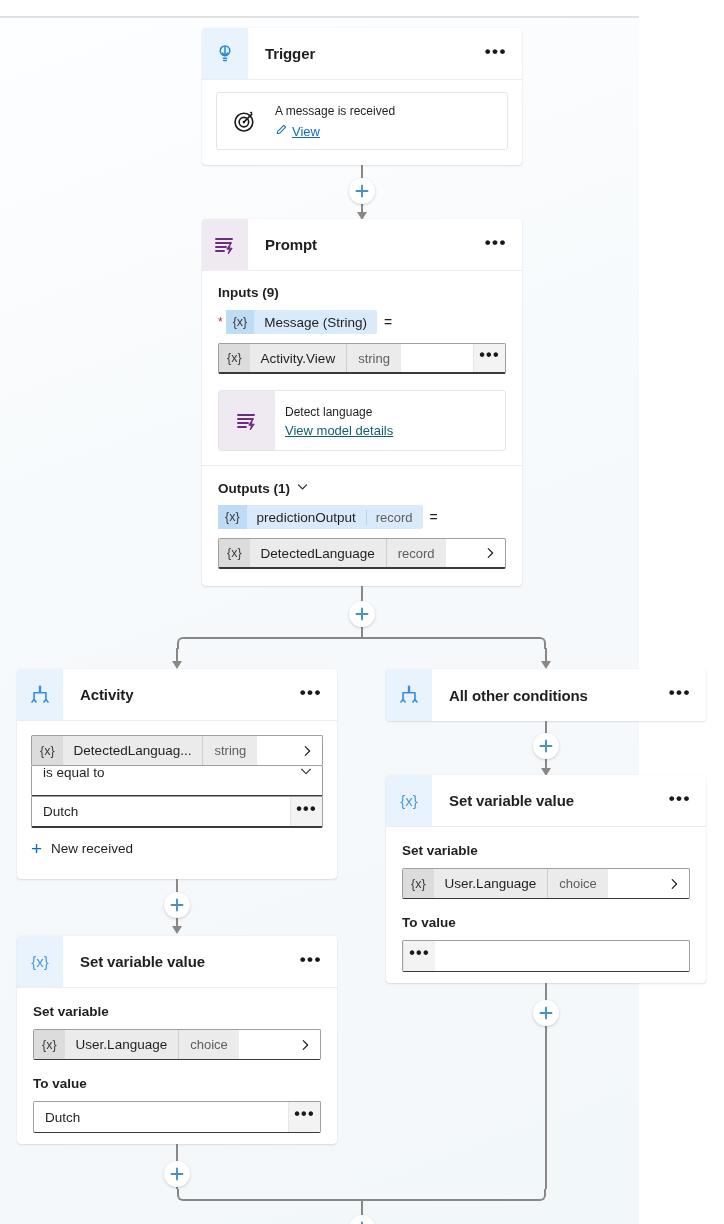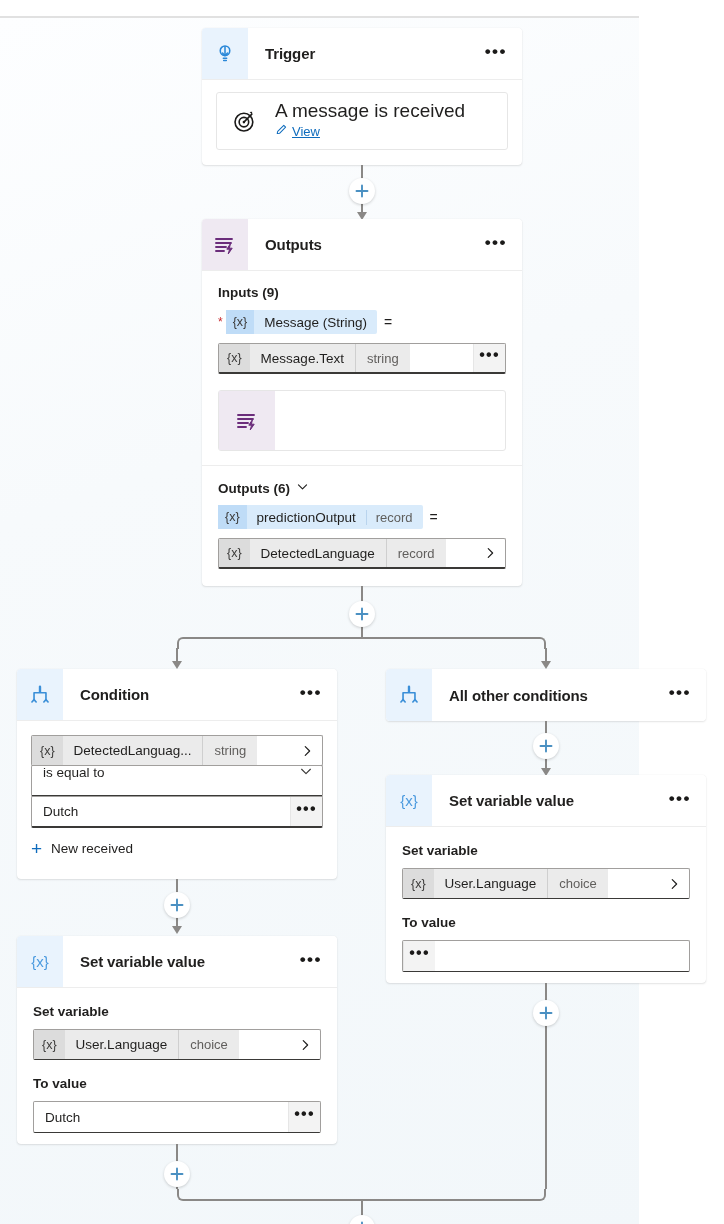--- a/index.html
+++ b/index.html
@@ -202,21 +202,21 @@
   }
   .subcard-icon {
     width: 56px;
     flex: 0 0 56px;
     display: flex;
     align-items: center;
     justify-content: center;
   }
   .subcard-icon.tint { background: #efe9f2; }
   .subcard-txt { padding: 9px 10px 9px 2px; display: flex; flex-direction: column; justify-content: center; }
-  .subcard-title { font-size: 19px; color: #201f1e; line-height: 18px; }
+  .subcard-title { font-size: 12px; color: #201f1e; line-height: 18px; }
   .link {
     font-size: 13px;
     color: #0f6cbd;
     text-decoration: underline;
     cursor: pointer;
   }
   .link.teal { color: #115e6e; }
   .edit-row { display: flex; align-items: center; gap: 4px; margin-top: 2px; }
 
   .new-cond {
@@ -326,63 +326,67 @@
   </div>
 
   <div class="node" style="left:202px; top:201px; width:320px; height:367px;">
     <div class="node-header">
       <div class="hdr-icon purple">
         <svg width="24" height="24" viewBox="0 0 24 24" fill="none" stroke="#6b2d7b" stroke-width="1.9">
           <path d="M3 6 H19 M3 10 H18 M3 14 H13 M3 18 H11" stroke-linecap="round"></path>
           <path d="M17.5 10.5 L13.8 16.2 L16.6 16.2 L15.2 21 L19.2 15.2 L16.4 15.2 Z" fill="#6b2d7b" stroke="#6b2d7b" stroke-width="1" stroke-linejoin="round"></path>
         </svg>
       </div>
-      <div class="hdr-title">Outputs</div>
+      <div class="hdr-title">Prompt</div>
       <div class="hdr-dots">•••</div>
     </div>
 
     <div class="node-body" style="padding:14px 16px 14px 16px;">
       <div class="section-label">Inputs (9)</div>
 
       <div style="display:flex; align-items:center; margin-top:10px;">
         <span class="req-star">*</span>
         <span class="pill-row">
           <span class="pill-x">{x}</span>
           <span class="pill-name">Message (String)</span>
         </span>
         <span class="eq">=</span>
       </div>
 
       <div class="field" style="margin-top:9px;">
         <span class="fld-chip">
           <span class="fld-x">{x}</span>
-          <span class="fld-name">Message.Text</span>
+          <span class="fld-name">Activity.View</span>
           <span class="fld-type">string</span>
         </span>
         <span class="fld-spacer"></span>
         <span class="fld-btn">
           <span class="fld-dots">•••</span>
         </span>
       </div>
 
       <div class="subcard" style="margin-top:16px; min-height:61px;">
         <div class="subcard-icon tint">
           <svg width="24" height="24" viewBox="0 0 24 24" fill="none" stroke="#6b2d7b" stroke-width="1.9">
             <path d="M3 6 H19 M3 10 H18 M3 14 H13 M3 18 H11" stroke-linecap="round"></path>
             <path d="M17.5 10.5 L13.8 16.2 L16.6 16.2 L15.2 21 L19.2 15.2 L16.4 15.2 Z" fill="#6b2d7b" stroke="#6b2d7b" stroke-width="1" stroke-linejoin="round"></path>
           </svg>
         </div>
+        <div class="subcard-txt" style="padding-left:10px;">
+          <div class="subcard-title">Detect language</div>
+          <div class="link teal" style="margin-top:2px;">View model details</div>
+        </div>
       </div>
     </div>
 
     <div class="body-divider"></div>
 
     <div class="node-body" style="padding:14px 16px 14px 16px;">
       <div class="section-label">
-        <span>Outputs (6)</span>
+        <span>Outputs (1)</span>
         <span>
           <svg width="13" height="13" viewBox="0 0 16 16" fill="none" stroke="#201f1e" stroke-width="1.4">
             <path d="M3 6 L8 11 L13 6" stroke-linecap="round" stroke-linejoin="round"></path>
           </svg>
         </span>
       </div>
 
       <div style="display:flex; align-items:center; margin-top:9px;">
         <span class="pill-row">
           <span class="pill-x">{x}</span>
@@ -426,21 +430,21 @@
   <div class="node" style="left:17px; top:651px; width:320px; height:210px;">
     <div class="node-header">
       <div class="hdr-icon blue">
         <svg width="22" height="22" viewBox="0 0 24 24" fill="none" stroke="#3b8fd8" stroke-width="1.8">
           <path d="M12 3 V8" stroke-linecap="round" stroke-width="2.6"></path>
           <path d="M5.5 17 V9.5 H18.5 V17" stroke-linecap="round" stroke-linejoin="round"></path>
           <path d="M3.2 19.6 L5.5 17 L7.8 19.6" stroke-linecap="round" stroke-linejoin="round"></path>
           <path d="M16.2 19.6 L18.5 17 L20.8 19.6" stroke-linecap="round" stroke-linejoin="round"></path>
         </svg>
       </div>
-      <div class="hdr-title">Condition</div>
+      <div class="hdr-title">Activity</div>
       <div class="hdr-dots">•••</div>
     </div>
     <div class="node-body" style="padding:14px 14px 16px 14px;">
 
       <div class="field" style="border-bottom-width:1px;">
         <span class="fld-chip">
           <span class="fld-x">{x}</span>
           <span class="fld-name">DetectedLanguag...</span>
           <span class="fld-type">string</span>
         </span>

